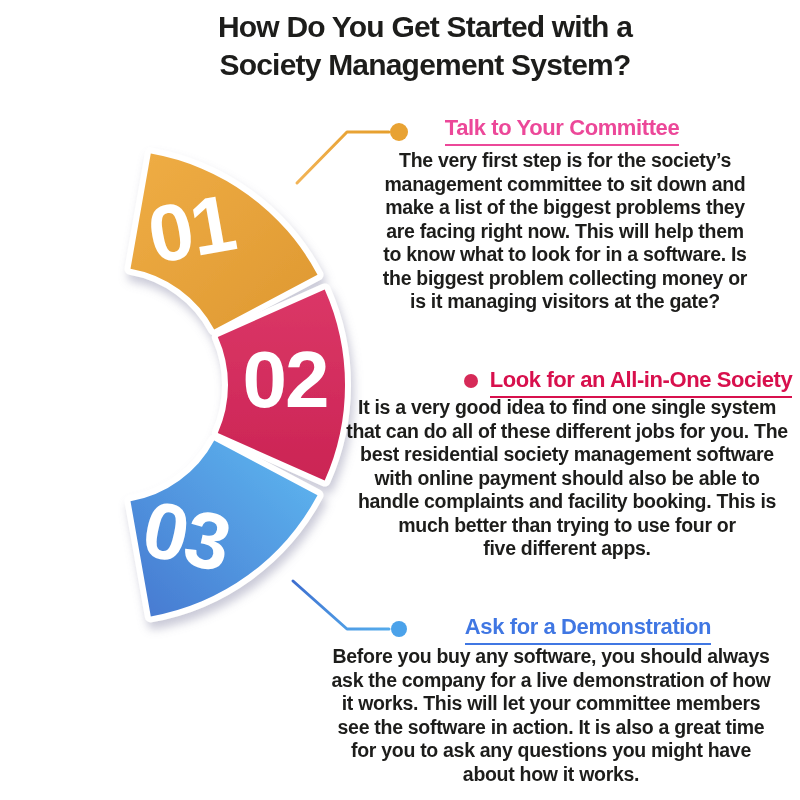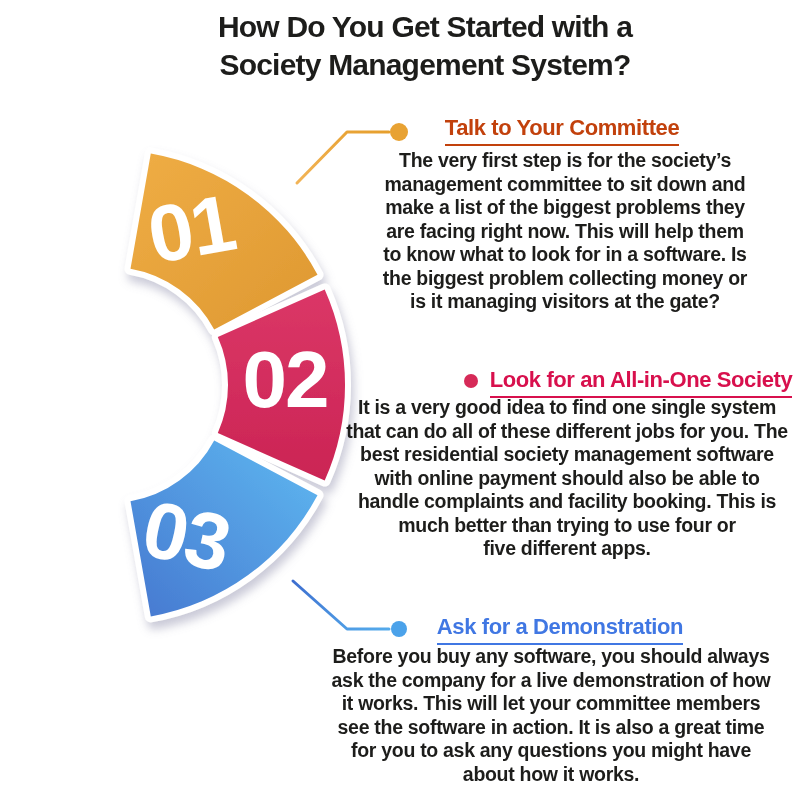--- a/index.html
+++ b/index.html
@@ -17,23 +17,23 @@
     font-family:"Liberation Sans",sans-serif;font-weight:bold;font-size:80px;
     fill:#ffffff;text-anchor:middle;dominant-baseline:central;letter-spacing:-2px;
   }
   .step-heading{
     position:absolute;width:400px;text-align:center;margin:0;
     font-size:22px;line-height:26px;font-weight:bold;letter-spacing:-0.4px;
   }
   .step-heading .hu{
     display:inline-block;border-bottom:2.5px solid currentColor;padding-bottom:3px;
   }
-  .h1{left:362px;top:115px;color:#c2410c;}
+  .h1{left:362px;top:115px;color:#ec4899;}
   .h2{left:441px;top:367px;color:#d8104d;}
-  .h3{left:360px;top:614px;color:#4077e3;}
+  .h3{left:388px;top:614px;color:#4077e3;}
   .step-body{
     position:absolute;width:520px;text-align:center;margin:0;
     font-size:19.5px;line-height:23.5px;font-weight:bold;color:#1d1d1b;
     letter-spacing:-0.3px;white-space:pre-line;
   }
   .b1{left:305px;top:149px;}
   .b2{left:307px;top:396px;}
   .b3{left:291px;top:645px;}
 </style>
 </head>

